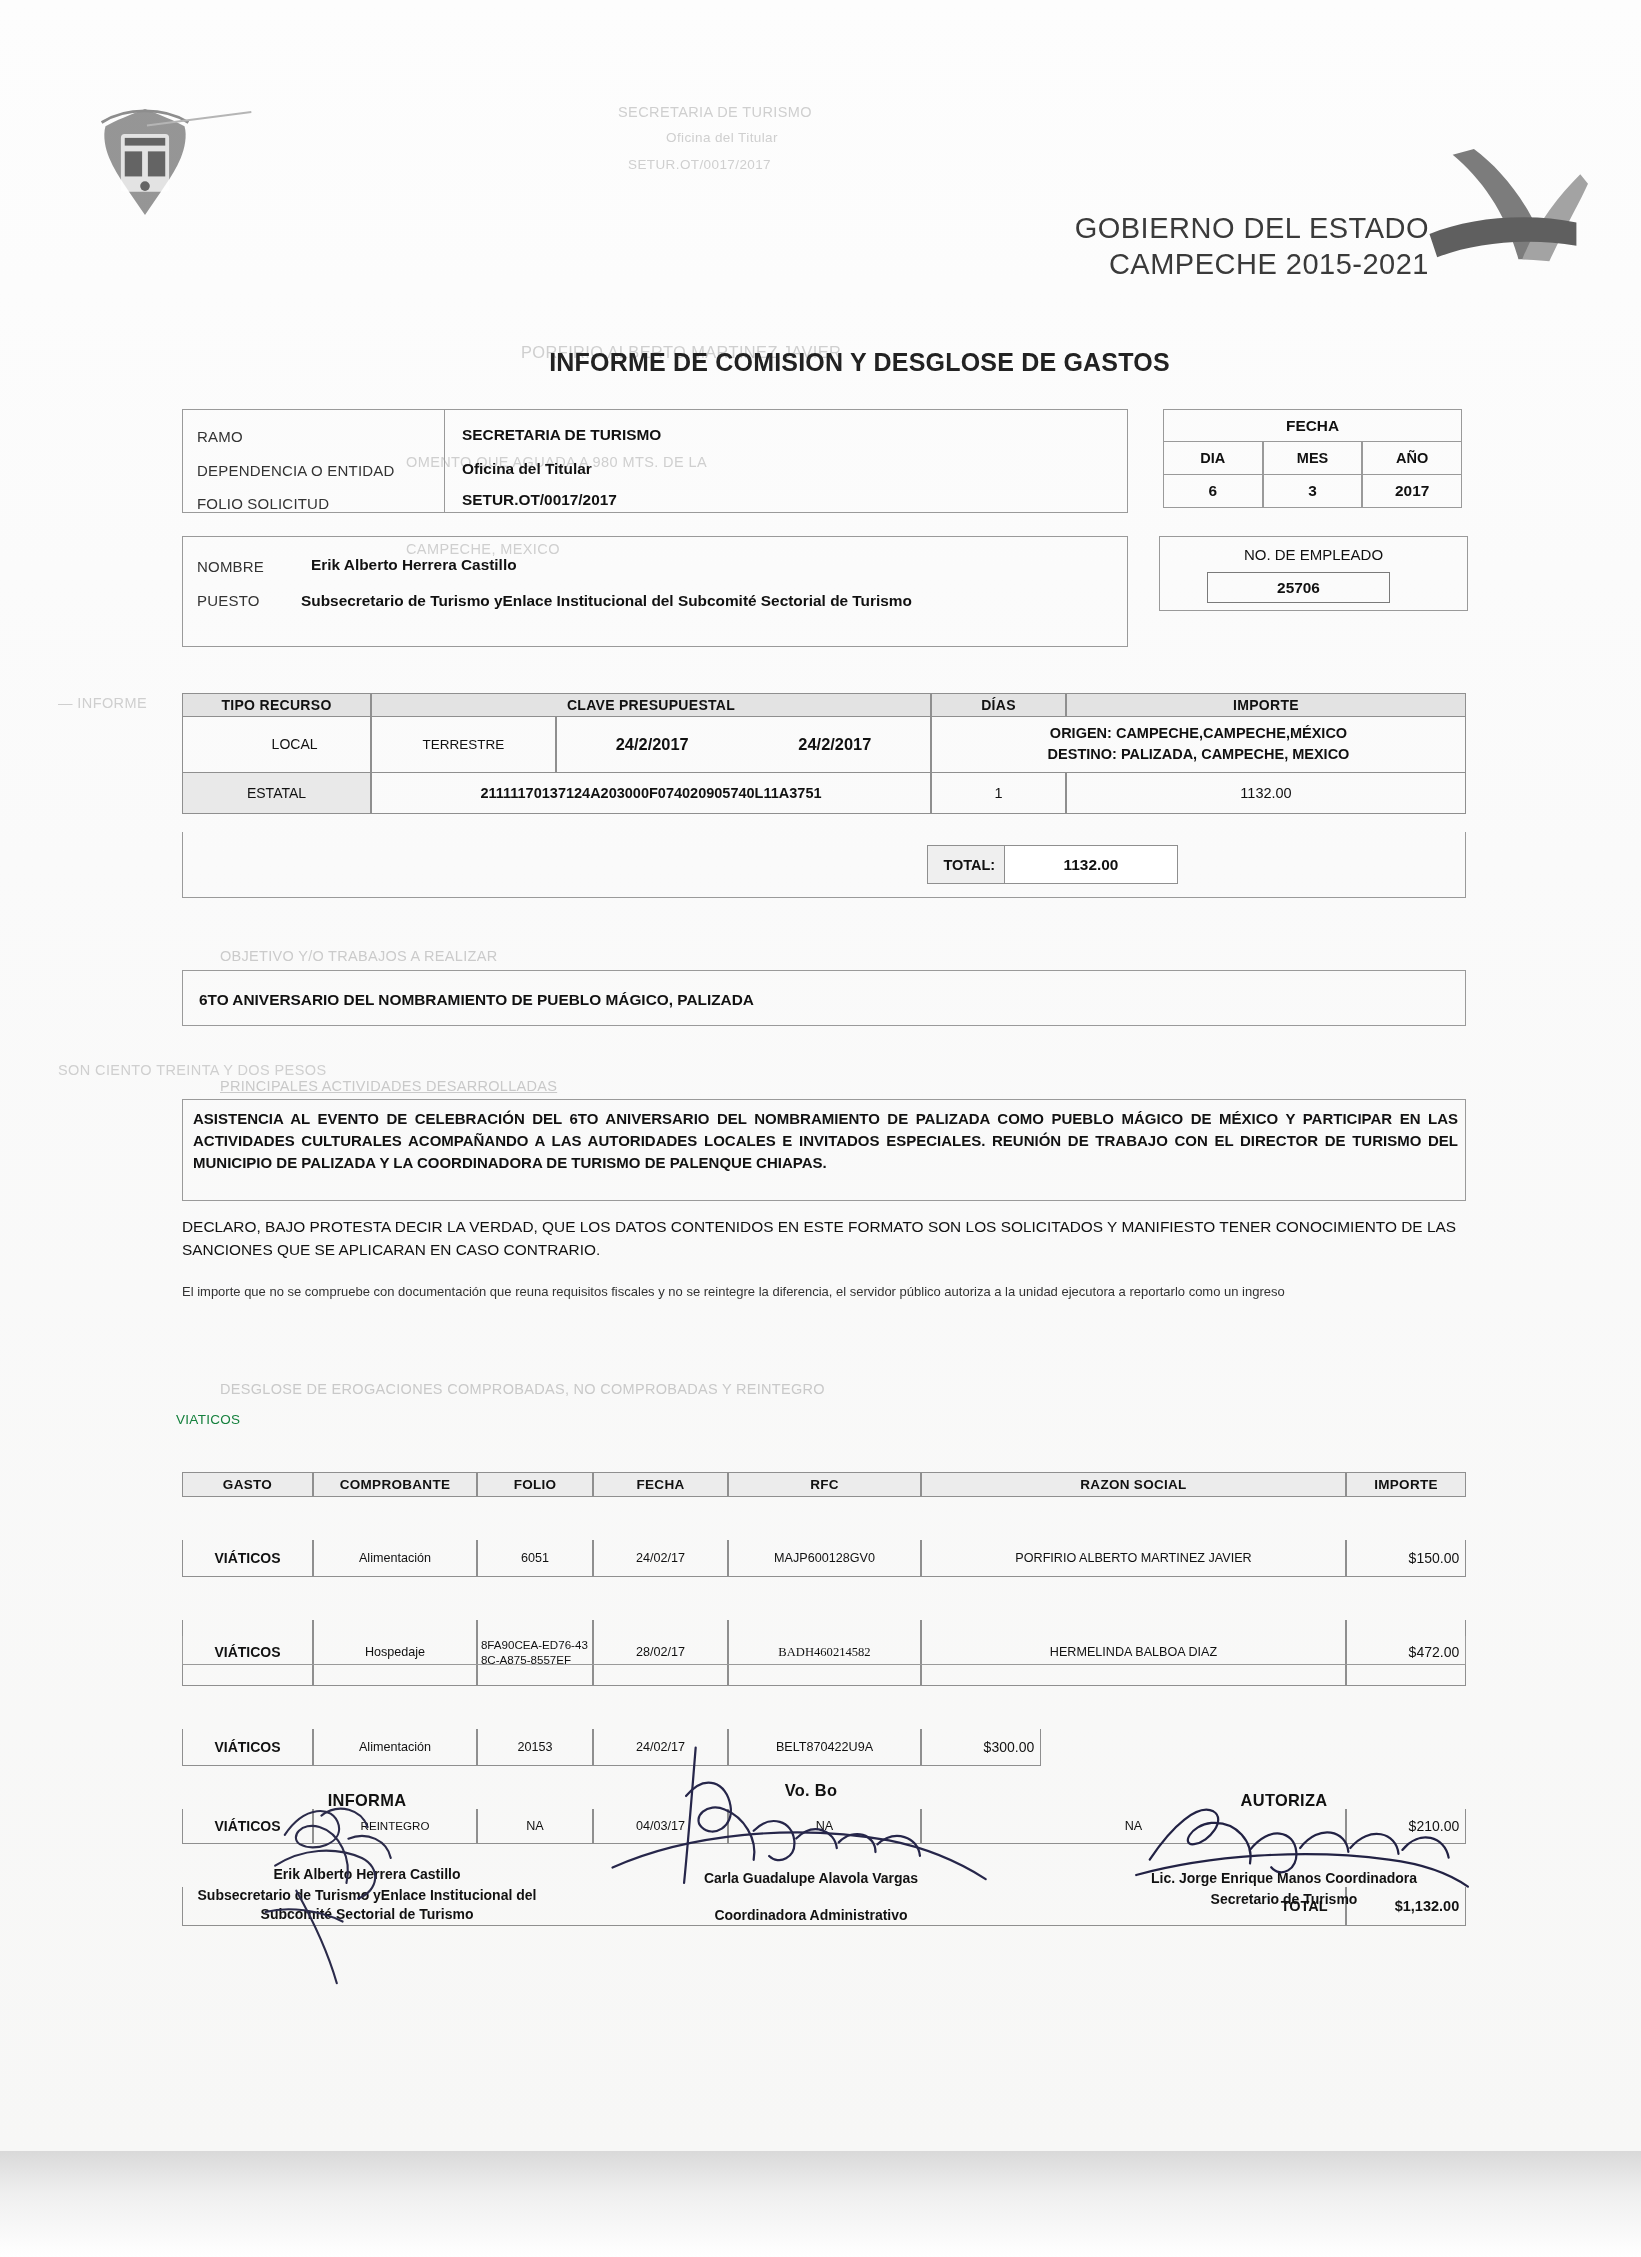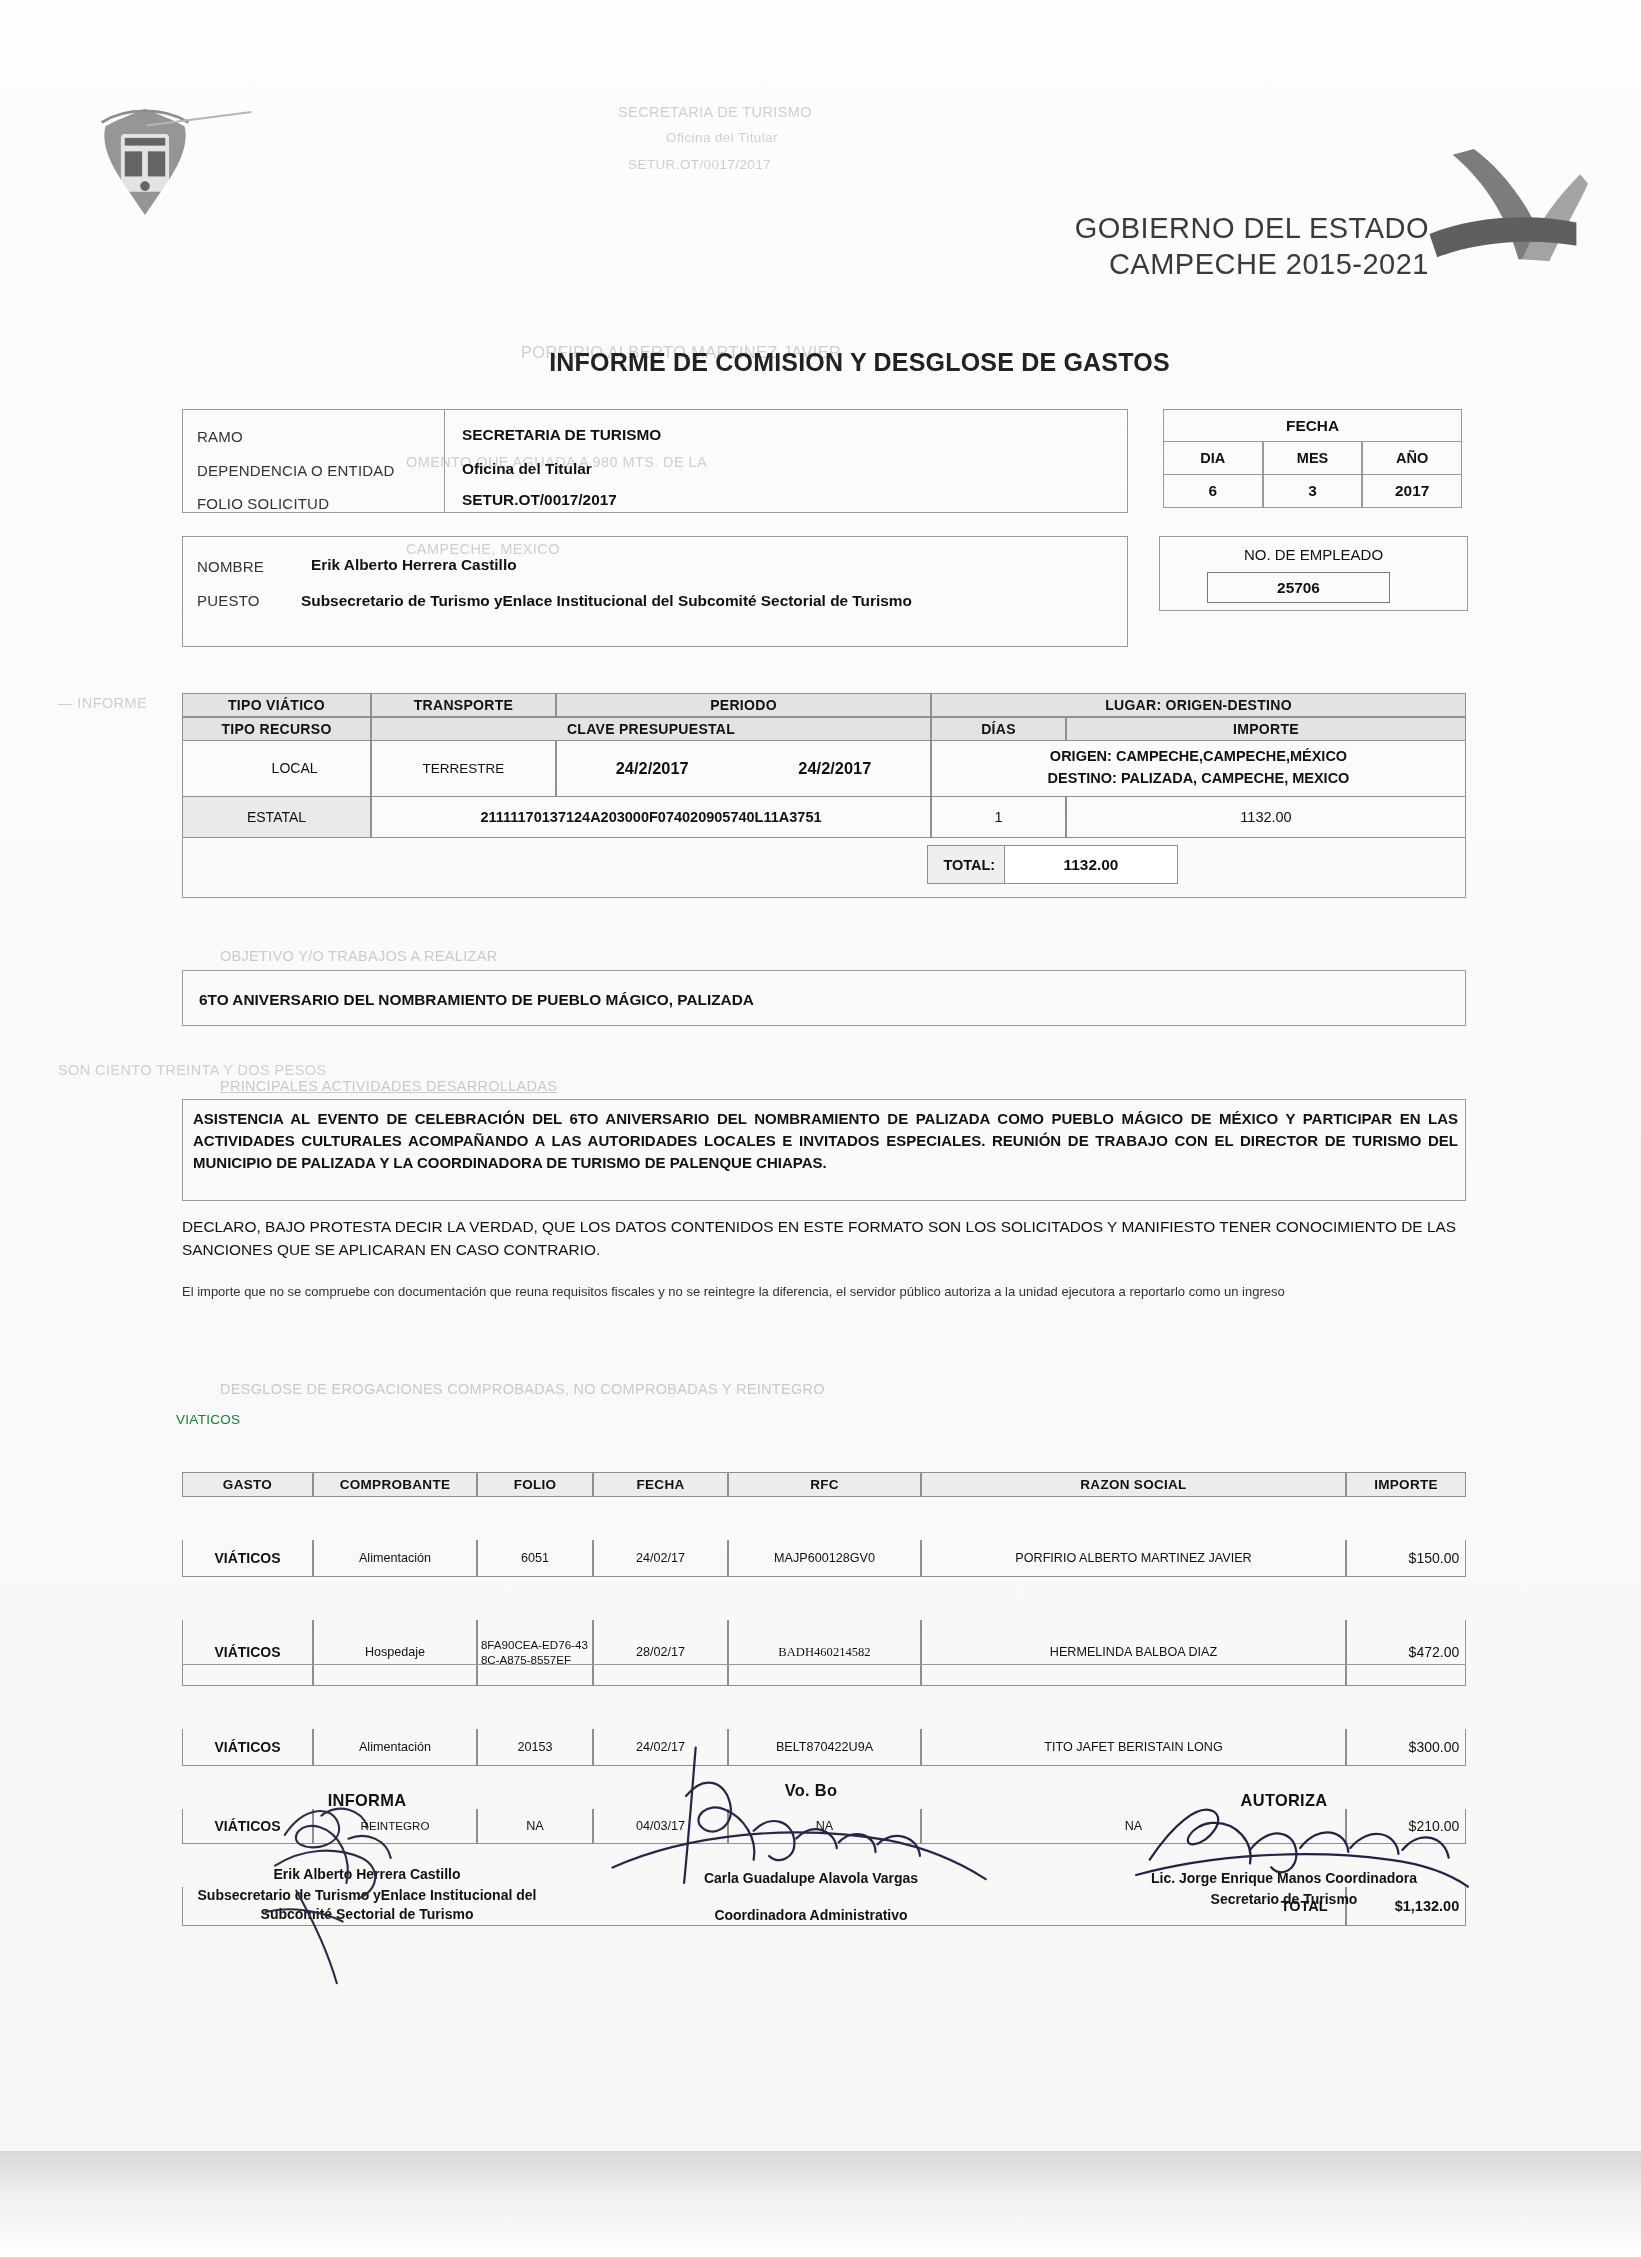--- a/index.html
+++ b/index.html
@@ -151,26 +151,20 @@
   <div class="lbl" style="left:197px;top:558px;">NOMBRE</div>
   <div class="val" style="left:311px;top:556px;">Erik Alberto Herrera Castillo</div>
   <div class="lbl" style="left:197px;top:592px;">PUESTO</div>
   <div class="val" style="left:301px;top:589px;width:801px;line-height:1.5;">Subsecretario de Turismo yEnlace Institucional del Subcomité Sectorial de Turismo</div>
 
   <div class="emp-box"></div>
   <div class="emp-lbl">NO. DE EMPLEADO</div>
   <div class="emp-val-box" style="left:1207px;">25706</div>
 
   <div class="vt">
-    <div class="row">
-      <div class="c hdr" style="width:189px;">TIPO VIÁTICO</div>
-      <div class="c hdr" style="width:185px;">TRANSPORTE</div>
-      <div class="c hdr" style="width:375px;">PERIODO</div>
-      <div class="c hdr" style="width:535px;">LUGAR: ORIGEN-DESTINO</div>
-    </div>
     <div class="row">
       <div class="c hdr" style="width:189px;">TIPO RECURSO</div>
       <div class="c hdr" style="width:560px;">CLAVE PRESUPUESTAL</div>
       <div class="c hdr" style="width:135px;">DÍAS</div>
       <div class="c hdr" style="width:400px;">IMPORTE</div>
     </div>
     <div class="row">
       <div class="c" style="width:189px;height:56px;border-top:none;padding-left:40px;">LOCAL</div>
       <div class="c" style="width:185px;height:56px;border-top:none;font-size:13.5px;">TERRESTRE</div>
       <div class="c" style="width:375px;height:56px;border-top:none;justify-content:space-around;font-size:16.4px;font-weight:bold;">
@@ -238,21 +232,20 @@
       <div class="c" style="width:425px;height:66px;border-top:none;">HERMELINDA BALBOA DIAZ</div>
       <div class="c amt" style="width:120px;height:66px;border-top:none;">$472.00</div>
     </div>
 
     <div class="row">
       <div class="c big" style="width:131px;height:37px;border-top:none;">VIÁTICOS</div>
       <div class="c" style="width:164px;height:37px;border-top:none;">Alimentación</div>
       <div class="c" style="width:116px;height:37px;border-top:none;">20153</div>
       <div class="c" style="width:135px;height:37px;border-top:none;">24/02/17</div>
       <div class="c" style="width:193px;height:37px;border-top:none;">BELT870422U9A</div>
-      <div class="c" style="width:425px;height:37px;border-top:none;">TITO JAFET BERISTAIN LONG</div>
       <div class="c amt" style="width:120px;height:37px;border-top:none;">$300.00</div>
     </div>
 
     <div class="row">
       <div class="c big" style="width:131px;height:35px;border-top:none;">VIÁTICOS</div>
       <div class="c" style="width:164px;height:35px;border-top:none;font-size:11.6px;">REINTEGRO</div>
       <div class="c" style="width:116px;height:35px;border-top:none;">NA</div>
       <div class="c" style="width:135px;height:35px;border-top:none;">04/03/17</div>
       <div class="c" style="width:193px;height:35px;border-top:none;">NA</div>
       <div class="c" style="width:425px;height:35px;border-top:none;">NA</div>

